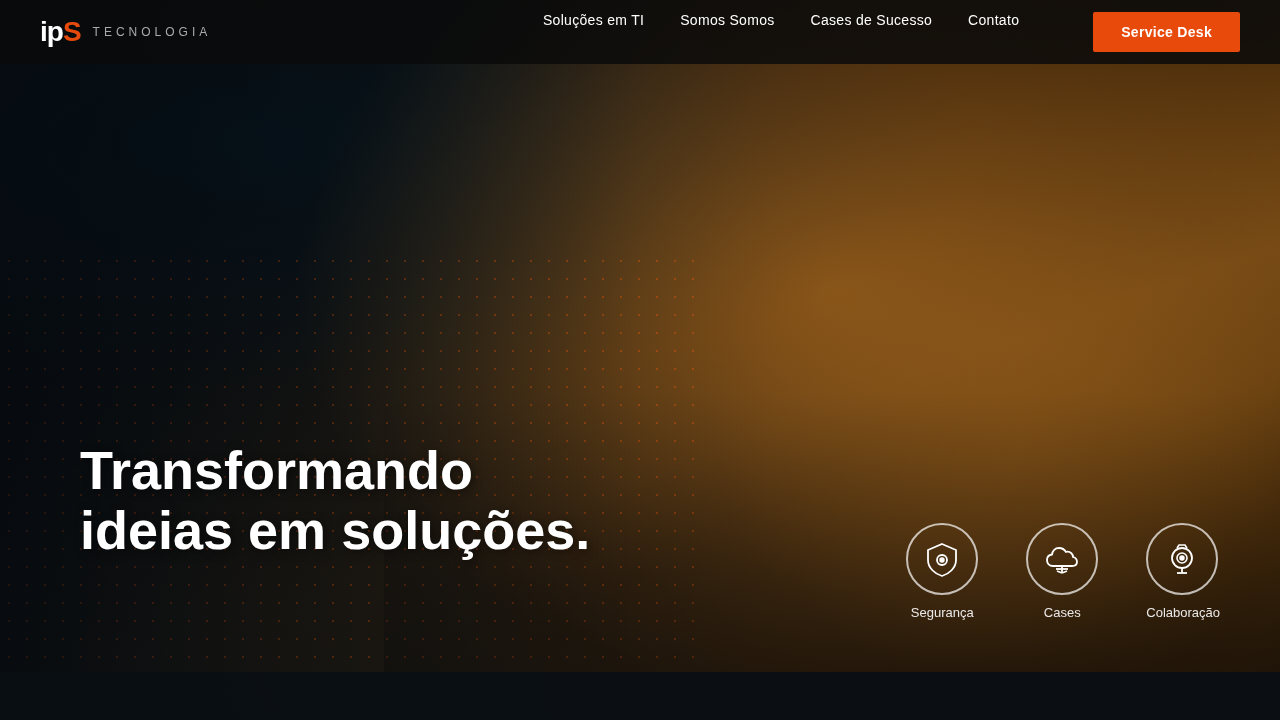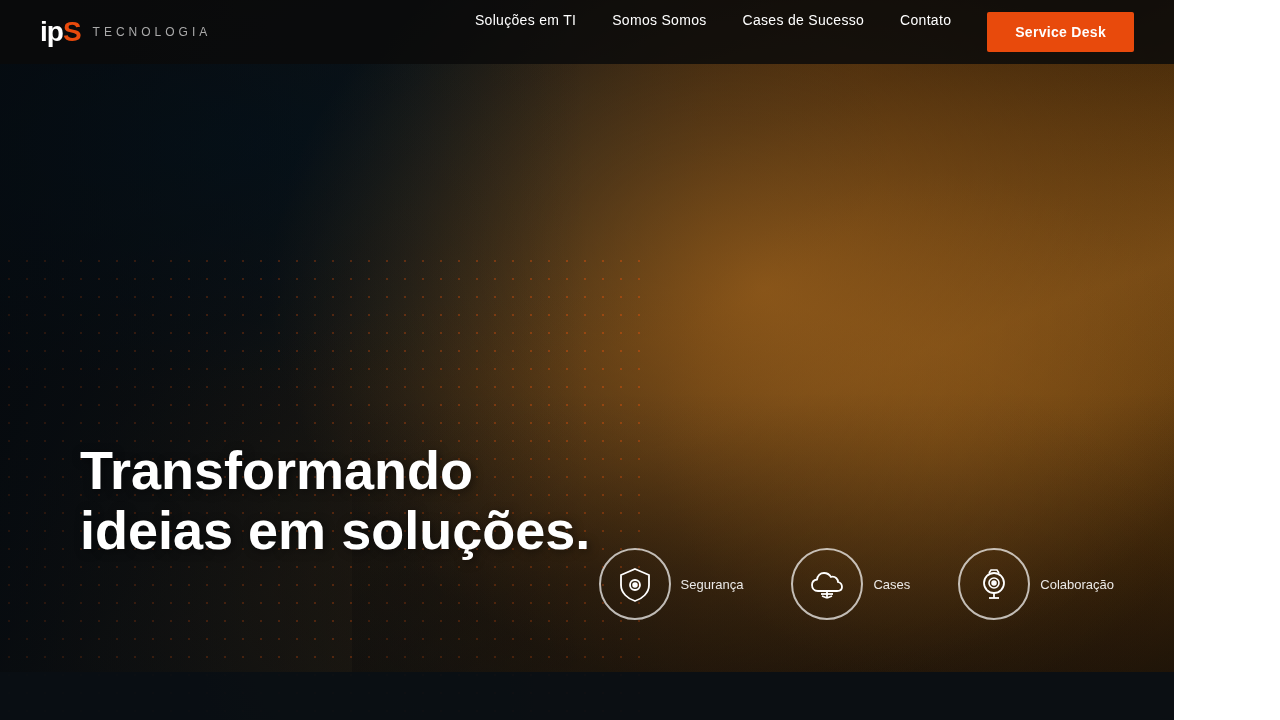--- a/index.html
+++ b/index.html
@@ -68,26 +68,27 @@
     .btn-service-desk {
       background: #e84a0c;
       color: #fff;
       border: none;
       padding: 12px 28px;
       font-size: 14px;
       font-weight: 700;
       cursor: pointer;
       border-radius: 2px;
       letter-spacing: 0.3px;
+      margin-left: 38px;
     }
 
     
     .hero {
       position: relative;
-      width: 1174px;
+      width: 1280px;
       height: 720px;
       overflow: hidden;
     }
 
     
     .hero-bg {
       position: absolute;
       inset: 0;
       background:
         linear-gradient(
@@ -169,22 +170,21 @@
       right: 60px;
       bottom: 100px;
       display: flex;
       gap: 48px;
       align-items: flex-start;
       z-index: 10;
     }
 
     .icon-item {
       display: flex;
-      flex-direction: row;
-      align-items: center;
+      flex-direction: column;
       gap: 10px;
       color: #fff;
     }
 
     .icon-circle {
       width: 72px;
       height: 72px;
       border: 2px solid rgba(255,255,255,0.7);
       border-radius: 50%;
       display: flex;

